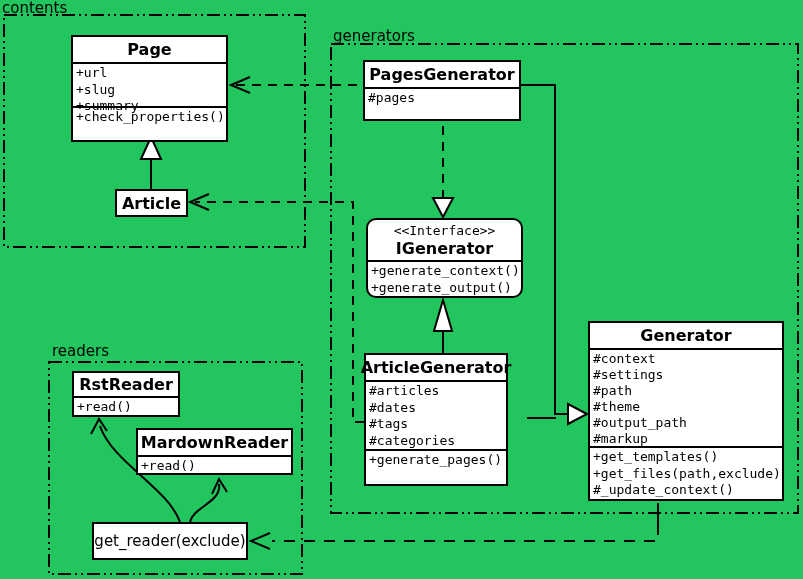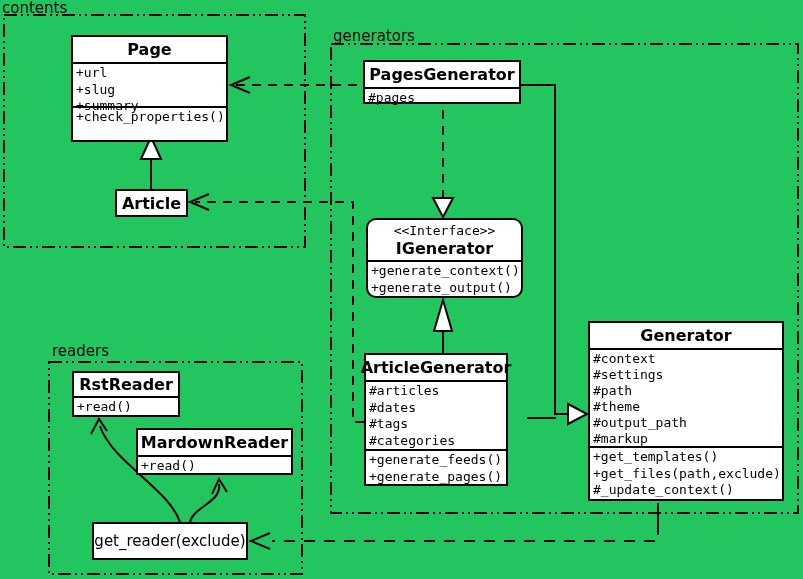--- a/index.html
+++ b/index.html
@@ -127,21 +127,21 @@
       <div class="uml-row">+check_properties()</div>
     </div>
   </div>
 
   <div class="uml-class" style="left:115px; top:189px; width:73px; height:28px;">
     <div class="uml-title" style="height:24px;">Article</div>
   </div>
 
   <div class="uml-class" style="left:363px; top:60px; width:158px;">
     <div class="uml-title" style="height:25px;">PagesGenerator</div>
-    <div class="uml-section" style="height:15px;">
+    <div class="uml-section" style="height:32px;">
       <div class="uml-row">#pages</div>
     </div>
   </div>
 
   <div class="uml-class" style="left:366px; top:218px; width:157px;border-radius:10px;">
     <div class="uml-title" style="height:40px; flex-direction:column;">
       <span class="uml-stereo">&lt;&lt;Interface&gt;&gt;</span>
       <span>IGenerator</span>
     </div>
     <div class="uml-section" style="height:36px;">
@@ -152,21 +152,20 @@
 
   <div class="uml-class" style="left:364px; top:353px; width:144px;">
     <div class="uml-title" style="height:25px;">ArticleGenerator</div>
     <div class="uml-section" style="height:69px;">
       <div class="uml-row">#articles</div>
       <div class="uml-row">#dates</div>
       <div class="uml-row">#tags</div>
       <div class="uml-row">#categories</div>
     </div>
     <div class="uml-section" style="height:35px;">
-      <div class="uml-row">+generate_feeds()</div>
       <div class="uml-row">+generate_pages()</div>
     </div>
   </div>
 
   <div class="uml-class" style="left:588px; top:321px; width:196px;">
     <div class="uml-title" style="height:25px;">Generator</div>
     <div class="uml-section" style="height:98px;">
       <div class="uml-row" style="line-height:16px;">#context</div>
       <div class="uml-row" style="line-height:16px;">#settings</div>
       <div class="uml-row" style="line-height:16px;">#path</div>

